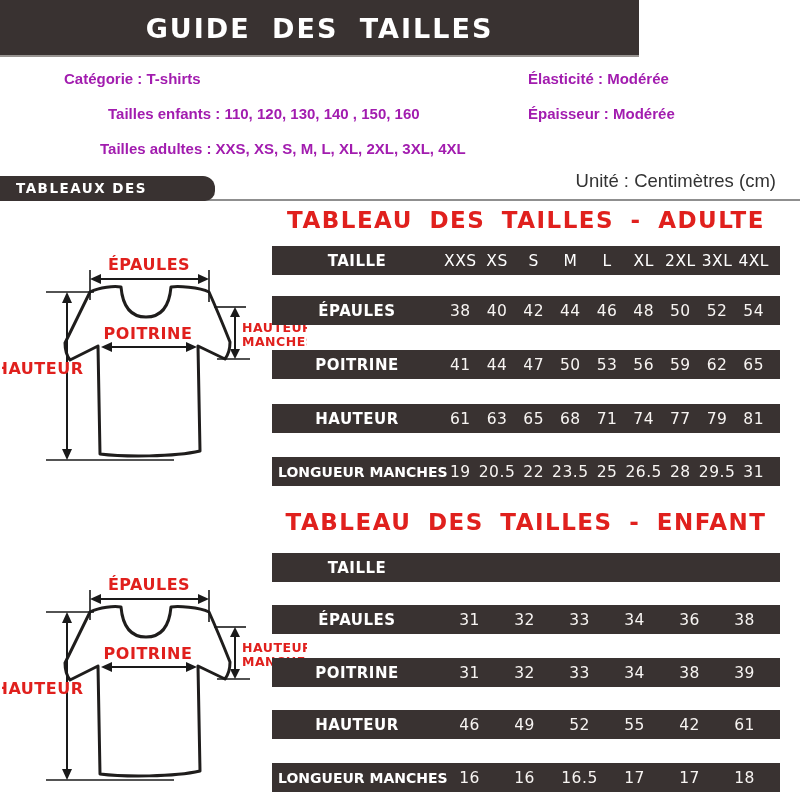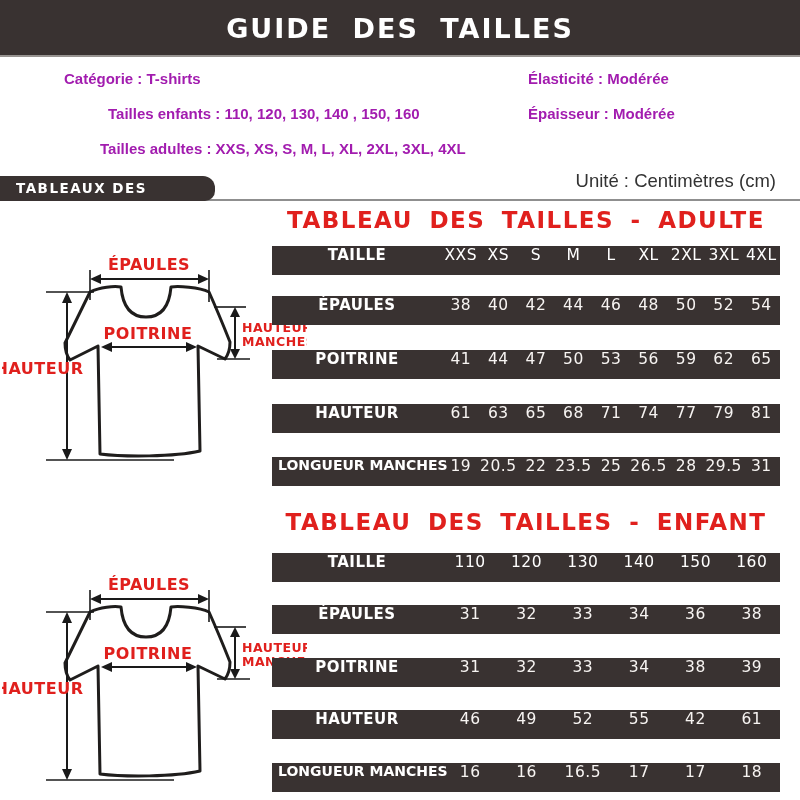--- a/index.html
+++ b/index.html
@@ -6,21 +6,21 @@
   html,body { width:800px; height:800px; }
   body {
     position:relative;
     background:#ffffff;
     font-family:"Liberation Sans", sans-serif;
     overflow:hidden;
     color:#222;
   }
   
   .banner {
-    position:absolute; top:0; left:0; width:800px; height:57px;
+    position:absolute; top:0; left:0; width:639px; height:57px;
     background:#393231;
     border-bottom:2px solid #979390;
     display:flex; align-items:center; justify-content:center;
   }
   .banner-title {
     font-family:"DejaVu Sans", sans-serif;
     font-weight:bold; font-size:27px; color:#ffffff;
     letter-spacing:2px; word-spacing:10px; padding-top:2px;
   }
   
@@ -61,21 +61,21 @@
   .tbl-title {
     position:absolute; left:272px; width:508px; text-align:center;
     font-family:"DejaVu Sans", sans-serif; font-weight:bold; font-size:23px;
     color:#e0201d; letter-spacing:1.5px; word-spacing:7px; white-space:nowrap;
   }
   .t-adult-title { top:207px; }
   .t-child-title { top:509px; }
   .bar {
     position:absolute; left:272px; width:508px; height:29px;
     background:#393231; color:#ffffff;
-    display:flex; align-items:flex-start; 
+    display:flex; align-items:center; padding-right:8px;
   }
   .bar-label {
     width:170px; flex:0 0 170px; text-align:center;
     font-family:"DejaVu Sans", sans-serif; font-weight:bold; font-size:15px;
     letter-spacing:0.5px; white-space:nowrap;
   }
   .bar-label.long { text-align:left; padding-left:6px; font-size:14px; letter-spacing:0; }
   .bar-vals { flex:1; display:flex; }
   .bar-vals span {
     flex:1; text-align:center;
@@ -278,28 +278,20 @@
     <span>28</span>
     <span>29.5</span>
     <span>31</span>
   </span>
 </div>
 
 <div class="tbl-title t-child-title">TABLEAU DES TAILLES - ENFANT</div>
 
 <div class="bar c-hdr">
   <span class="bar-label">TAILLE</span>
-  <span class="bar-vals hdr">
-    <span>110</span>
-    <span>120</span>
-    <span>130</span>
-    <span>140</span>
-    <span>150</span>
-    <span>160</span>
-  </span>
 </div>
 
 <div class="bar c-r0">
   <span class="bar-label">ÉPAULES</span>
   <span class="bar-vals">
     <span>31</span>
     <span>32</span>
     <span>33</span>
     <span>34</span>
     <span>36</span>

